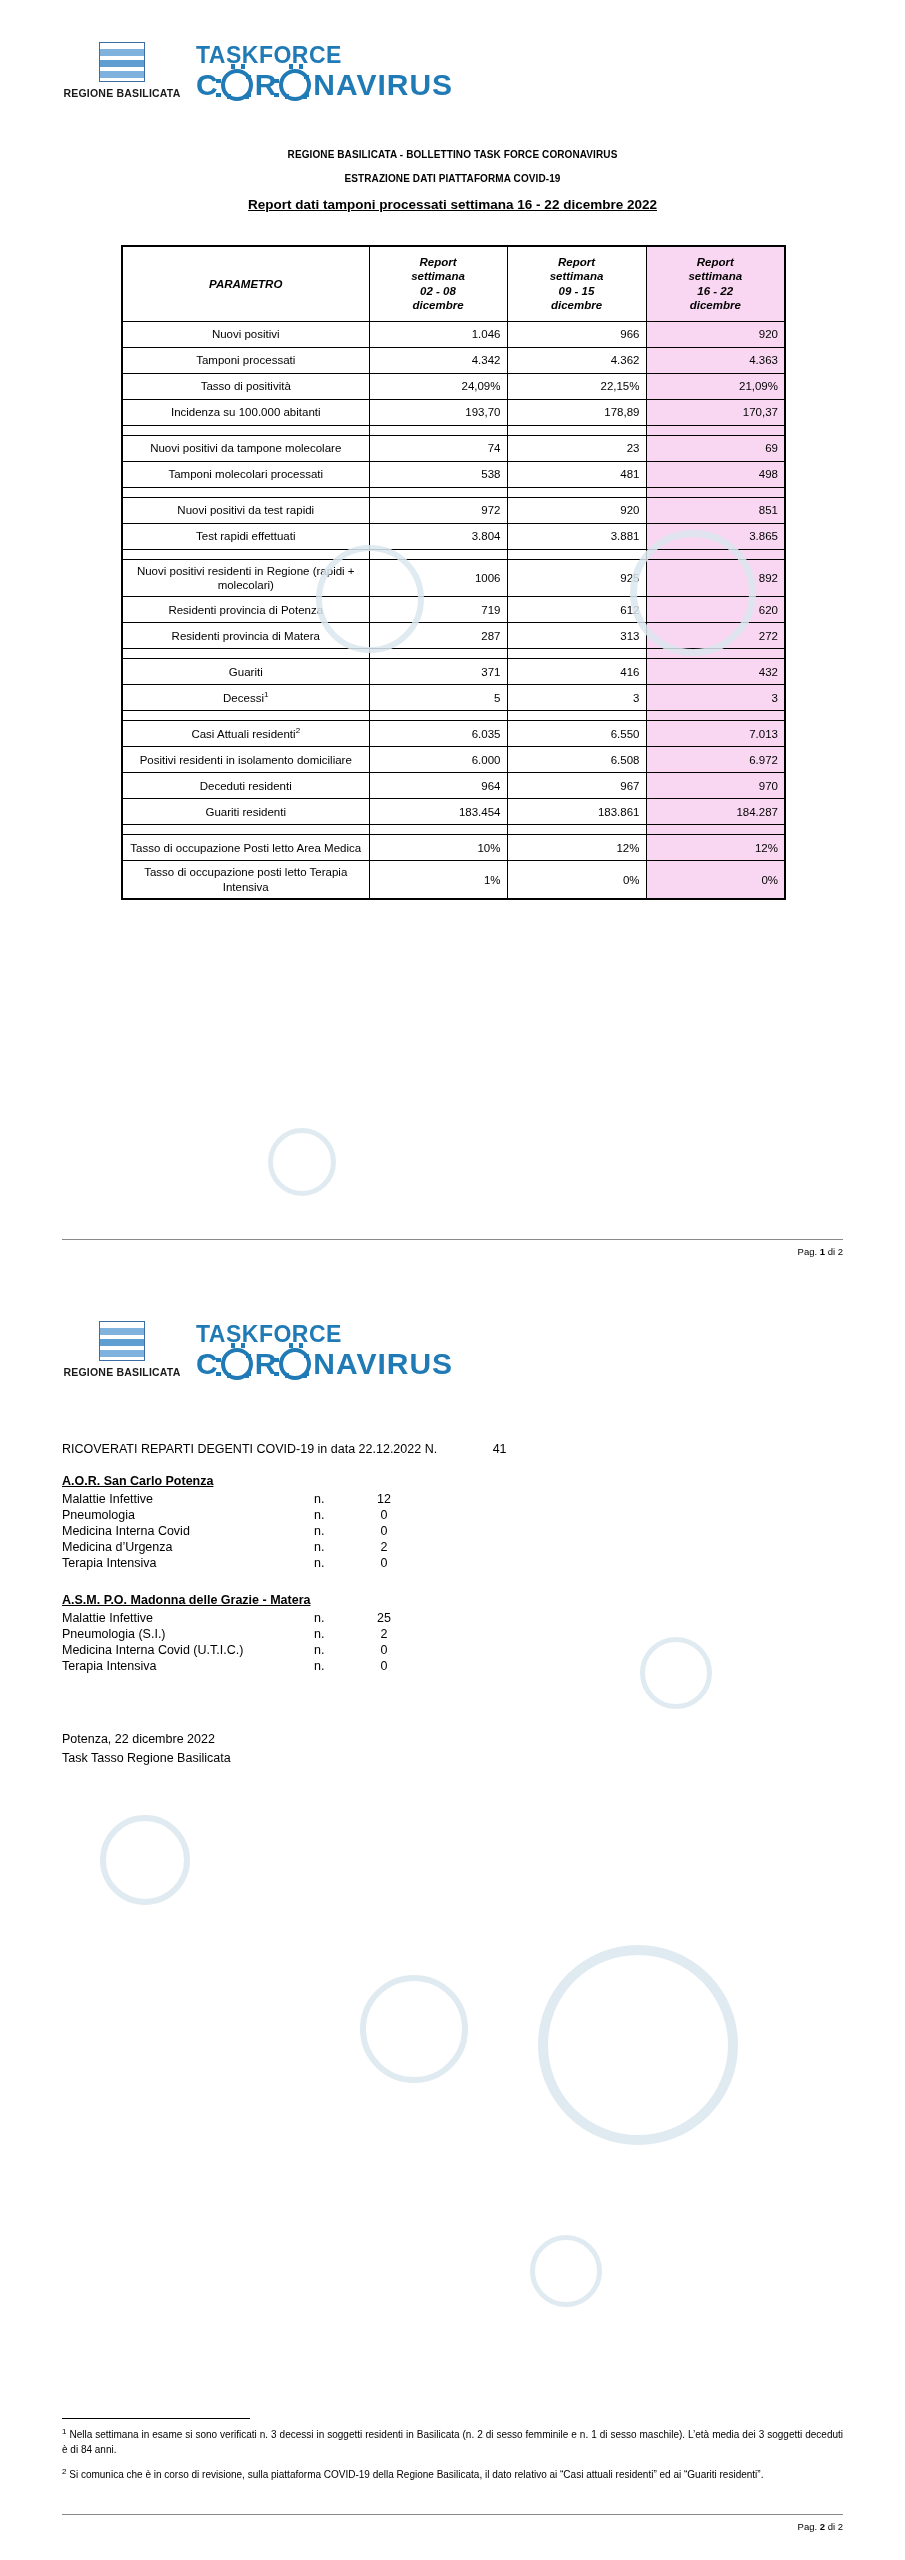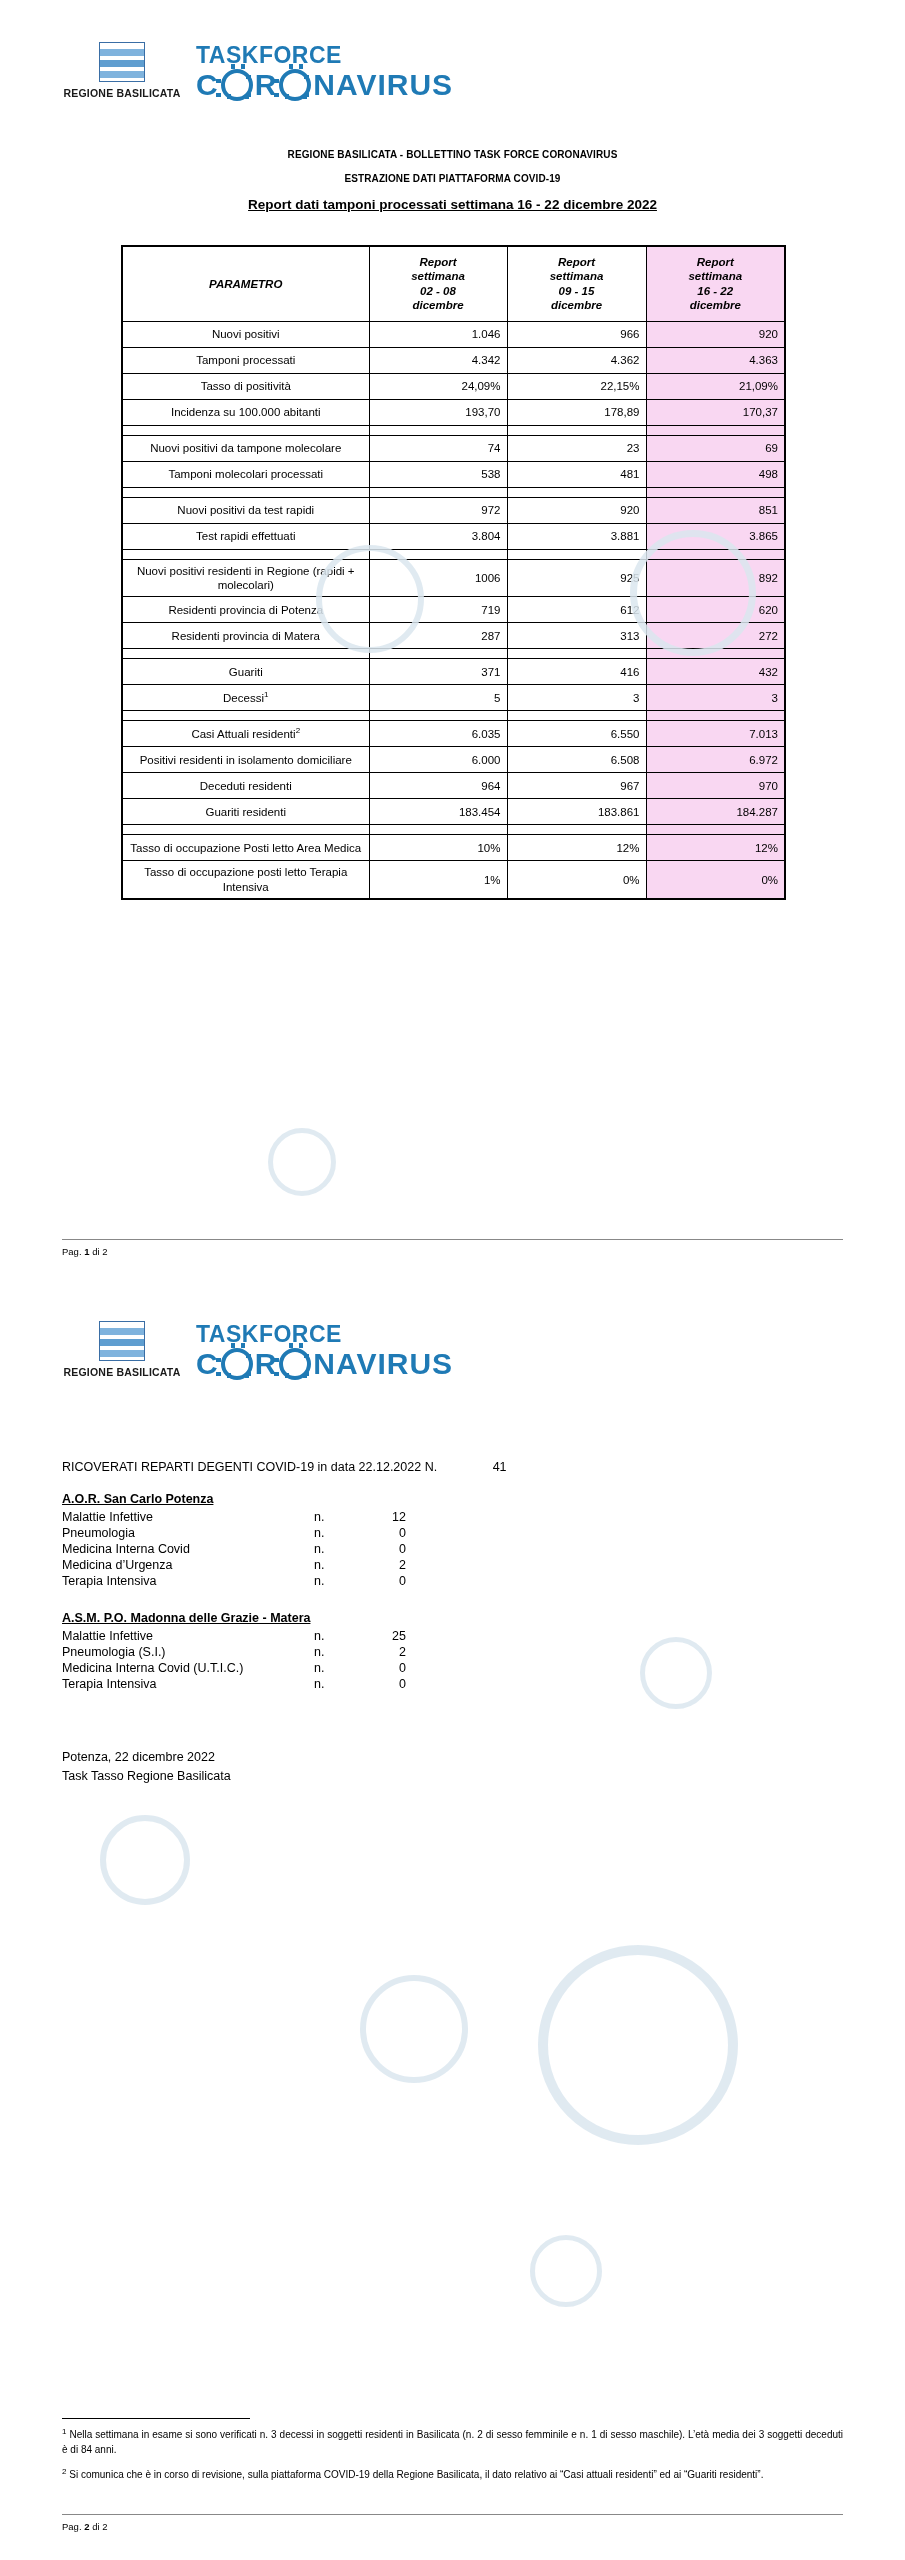--- a/index.html
+++ b/index.html
@@ -169,29 +169,30 @@
     position: absolute;
     left: 62px;
     right: 62px;
     bottom: 28px;
   }
   .footer-rule {
     border-top: 1px solid #888;
     margin-bottom: 6px;
   }
   .footer-text {
+    text-align: right;
     font-size: 9.5px;
     color: #000;
   }
   .footer-text b { font-weight: bold; }
 
   
   .p2-content {
     padding: 0 62px;
-    margin-top: 80px;
+    margin-top: 62px;
   }
   .ric-line {
     font-size: 12.5px;
     margin-bottom: 18px;
   }
   .ric-line .num {
     display: inline-block;
     margin-left: 52px;
     font-weight: normal;
   }
@@ -205,21 +206,21 @@
     border-collapse: collapse;
     font-size: 12.5px;
     margin-bottom: 22px;
   }
   table.hosp td {
     padding: 1px 0;
     vertical-align: top;
   }
   table.hosp td.dept { width: 252px; }
   table.hosp td.nlab { width: 48px; }
-  table.hosp td.val { width: 44px; text-align: right; padding-right: 12px;}
+  table.hosp td.val { width: 44px; text-align: center; padding-right: 12px;}
   .signature {
     margin-top: 56px;
     font-size: 12.5px;
     line-height: 1.5;
   }
 
   
   .notes {
     position: absolute;
     left: 62px;

